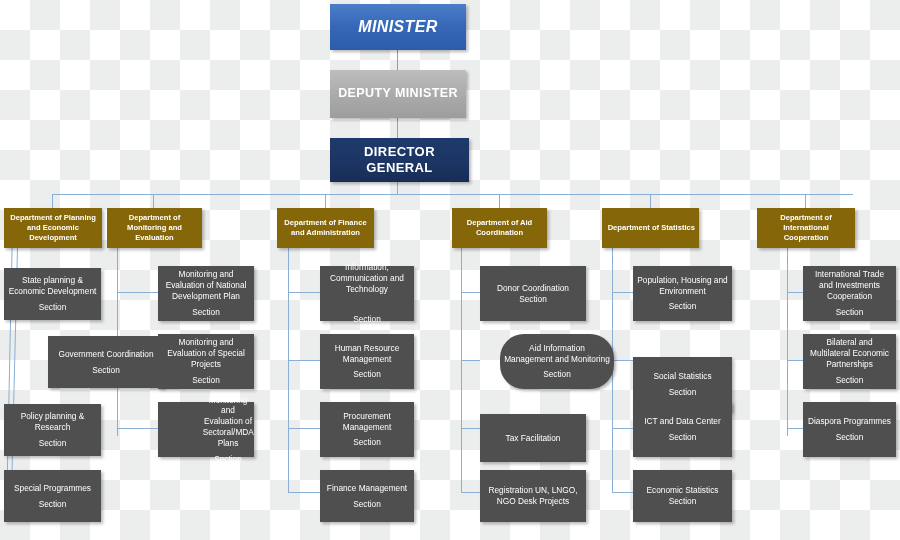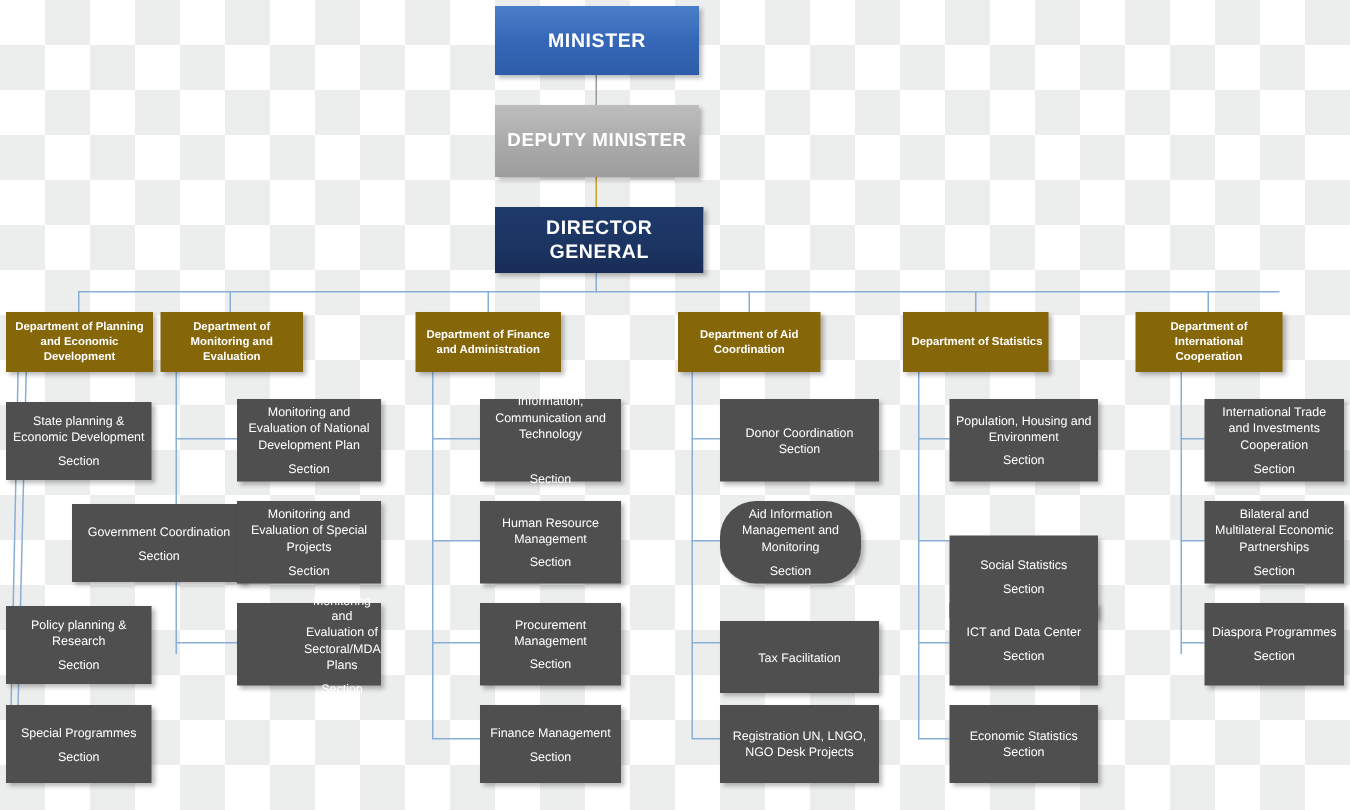--- a/index.html
+++ b/index.html
@@ -30,21 +30,21 @@
     justify-content:center;
     text-align:center;
     color:#ffffff;
     line-height:1.22;
     box-shadow:2px 2px 3px rgba(0,0,0,0.28);
     z-index:5;
     padding:2px 4px;
   }
   .box-minister{
     background:linear-gradient(180deg,#4a7ec8 0%,#3668b8 48%,#2d5da9 100%);
-    font-size:13px;font-weight:bold;letter-spacing:.4px;
+    font-size:16px;font-weight:bold;letter-spacing:.4px;font-style:italic;
   }
   .box-deputy{
     background:linear-gradient(180deg,#bdbdbd 0%,#ababab 50%,#9d9d9d 100%);
     font-size:12.5px;font-weight:bold;letter-spacing:.4px;color:#ffffff;
   }
   .box-dg{
     background:linear-gradient(180deg,#1e3a6b 0%,#1c3563 55%,#182d56 100%);
     font-size:13px;font-weight:bold;letter-spacing:.4px;
   }
   .box-dept{
@@ -188,21 +188,21 @@
   </div>
   <div class="box box-section" style="left:320px;top:470px;width:94px;height:52px;">
     <span class="main">Finance Management</span>
     <span class="sub">Section</span>
   </div>
 
   <div class="box box-section" style="left:480px;top:266px;width:106px;height:55px;">
     <span class="main">Donor Coordination Section</span>
 
   </div>
-  <div class="box box-section" style="left:480px;top:334px;width:94px;height:55px;border-radius:24px;">
+  <div class="box box-section" style="left:500px;top:334px;width:114px;height:55px;border-radius:24px;">
     <span class="main">Aid Information Management and Monitoring</span>
     <span class="sub">Section</span>
   </div>
   <div class="box box-section" style="left:480px;top:414px;width:106px;height:48px;align-items:center;">
     <span class="main">Tax Facilitation</span>
 
   </div>
   <div class="box box-section" style="left:480px;top:470px;width:106px;height:52px;">
     <span class="main">Registration UN, LNGO, NGO Desk  Projects</span>
 

